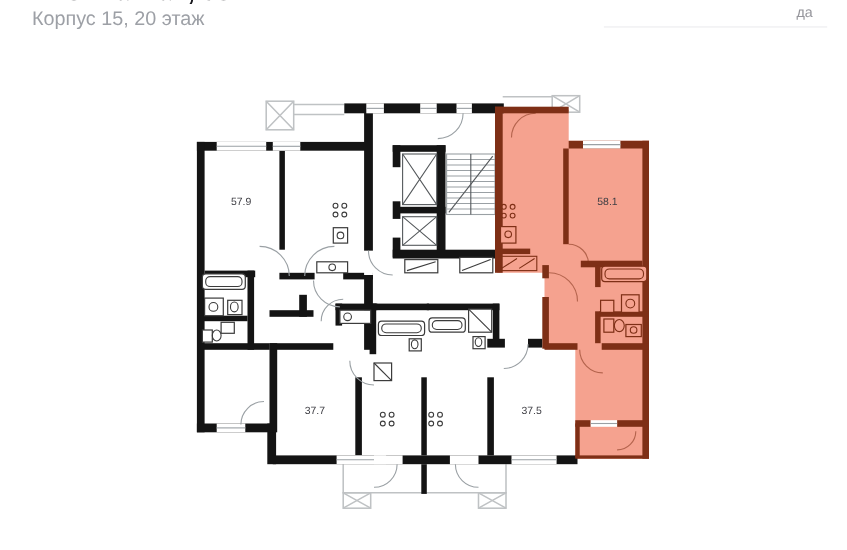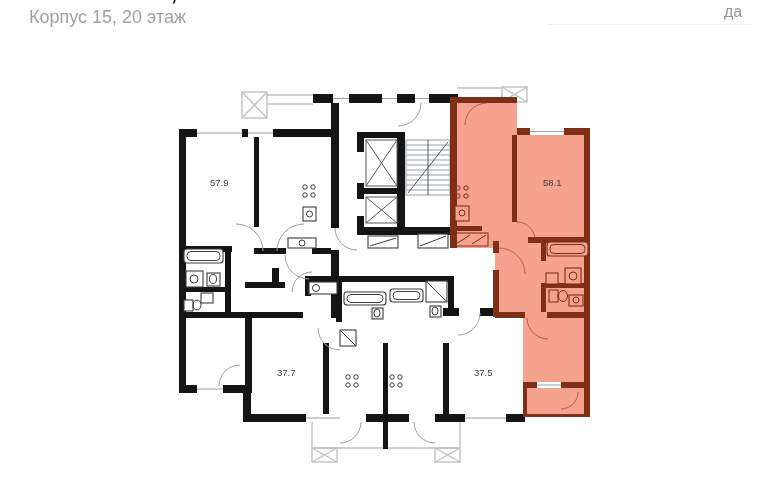--- a/index.html
+++ b/index.html
@@ -2,21 +2,21 @@
 <html style="--hl-fill: #F5A28F; --hl-wall: #7E2F16; --wall: #141414; --bal: #BFC2C4;"><head>
 <meta charset="utf-8">
 <style>
   html,body{margin:0;padding:0;background:#fff;}
   .screen{position:relative;width:752px;height:500px;background:#fff;overflow:hidden;
           font-family:"Liberation Sans",sans-serif;}
   .title{position:absolute;top:-21px;left:28px;font-size:23px;font-weight:700;
          color:#17171c;letter-spacing:.2px;white-space:nowrap;}
   .subtitle{position:absolute;top:7px;left:29px;font-size:18px;color:#9da0a6;white-space:nowrap;}
   .spec-label{position:absolute;top:2px;left:549px;font-size:13.5px;font-weight:700;color:#17171c;}
-  .spec-value{position:absolute;top:3px;left:724px;font-size:16px;color:#95959b;}
+  .spec-value{position:absolute;top:3px;left:724px;font-size:13px;color:#95959b;}
   .spec-divider{position:absolute;top:24px;left:549px;width:216px;height:1px;background:#ececee;}
   svg{position:absolute;left:0;top:0;}
   .wb{fill:var(--wall);}              
   .rf{fill:var(--hl-fill);}           
   .rw{fill:var(--hl-wall);}           
   .gap{fill:#ffffff;}
   .win{fill:#ffffff;}
   .wl{stroke:#9aa0a4;stroke-width:1;}
   .gl{stroke:var(--bal);stroke-width:1.4;fill:none;}
   .arc{fill:none;stroke:#9aa0a4;stroke-width:1;}

